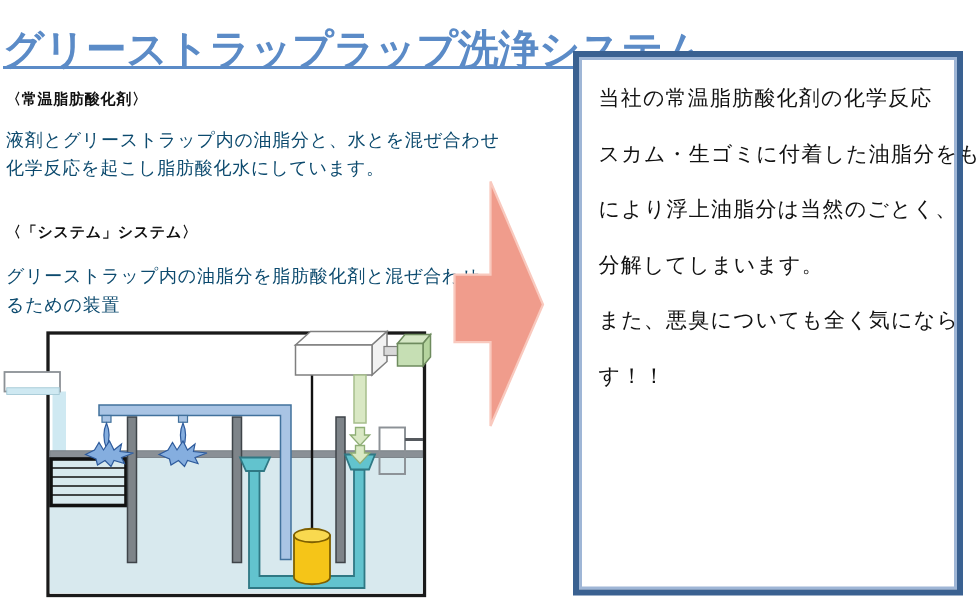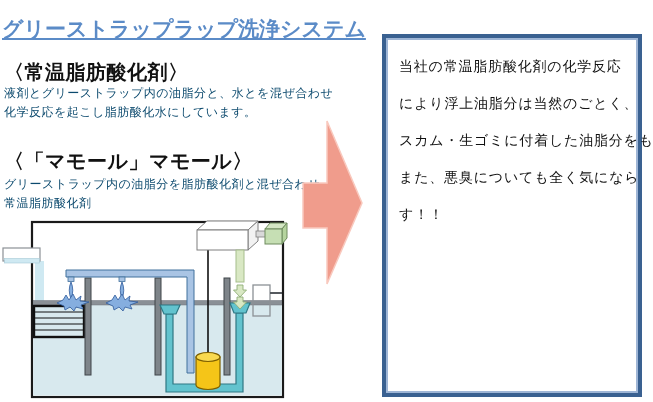--- a/index.html
+++ b/index.html
@@ -2,26 +2,26 @@
 <html><head>
 <meta charset="utf-8">
 <style>
   html,body{margin:0;padding:0;}
   body{
     width:653px;height:402px;position:relative;background:#ffffff;
     font-family:"Liberation Serif",serif;overflow:hidden;
   }
   .abs{position:absolute;}
   .page-title{
-    left:2px;top:15px;font-size:21px;font-weight:bold;color:#5B8BC7;
+    left:2px;top:15px;font-size:27px;font-weight:bold;color:#5B8BC7;
     text-decoration:underline;letter-spacing:0px;white-space:nowrap;
     font-family:"Liberation Serif",serif;
   }
   .sec-heading{
-    font-size:20px;font-weight:bold;color:#111111;white-space:nowrap;
+    font-size:10px;font-weight:bold;color:#111111;white-space:nowrap;
     font-family:Liberation Serif, serif;letter-spacing:.5px;
   }
   .body-line{
     font-size:12px;color:#0c4a6e;white-space:nowrap;letter-spacing:.5px;
   }
   .diagram-layer{left:0;top:0;width:653px;height:402px;}
   .info-box{
     left:382px;top:34px;width:260px;height:363px;box-sizing:border-box;
     border:4px solid #3A6191;
     box-shadow:inset 0 0 0 2px #9FB6D6;
@@ -35,23 +35,23 @@
 </style>
 </head>
 <body>
 
 <div class="abs page-title">グリーストラップラップ洗浄システム</div>
 
 <div class="abs sec-heading" style="left:4px;top:59px">〈常温脂肪酸化剤〉</div>
 <div class="abs body-line" style="left:4px;top:85px">液剤とグリーストラップ内の油脂分と、水とを混ぜ合わせ</div>
 <div class="abs body-line" style="left:4px;top:104px">化学反応を起こし脂肪酸化水にしています。</div>
 
-<div class="abs sec-heading" style="left:4px;top:148px">〈「マモール」マモール〉</div>
+<div class="abs sec-heading" style="left:4px;top:148px">〈「システム」システム〉</div>
 <div class="abs body-line" style="left:4px;top:176px">グリーストラップ内の油脂分を脂肪酸化剤と混ぜ合わせ</div>
-<div class="abs body-line" style="left:4px;top:195px">常温脂肪酸化剤</div>
+<div class="abs body-line" style="left:4px;top:195px">るための装置</div>
 
 <svg class="abs diagram-layer" viewBox="0 0 653 402" width="653" height="402">
 
   <g>
 
     <rect x="32" y="222" width="251" height="175" fill="#FFFFFF" stroke="#1A1A1A" stroke-width="2.2"></rect>
 
     <rect x="33.2" y="304" width="248.6" height="91.5" fill="#D8E9EE"></rect>
 
     <rect x="35" y="261" width="9" height="44" fill="#CFE9F2"></rect>
@@ -115,17 +115,18 @@
       <rect x="3" y="248" width="37" height="13" fill="#FFFFFF" stroke="#8C9196" stroke-width="1.2"></rect>
       <rect x="4.5" y="258.5" width="35" height="4.5" fill="#CFE9F2" stroke="#A5C9D6" stroke-width="0.6"></rect>
     </g>
   </g>
 
   <path d="M303,183 L327,183 L327,121 L362,203 L327,284 L327,228 L303,228 Z" fill="#F09C8C" stroke="#F9C9BE" stroke-width="1.5"></path>
 </svg>
 
 <div class="abs info-box">
   <div class="info-line">当社の常温脂肪酸化剤の化学反応</div>
+  <div class="info-line">スカム・生ゴミに付着した油脂分をも</div>
   <div class="info-line">により浮上油脂分は当然のごとく、</div>
-  <div class="info-line">スカム・生ゴミに付着した油脂分をも</div>
+  <div class="info-line">分解してしまいます。</div>
   <div class="info-line">また、悪臭についても全く気になら</div>
   <div class="info-line">す！！</div>
 </div>
 
 </body></html>

